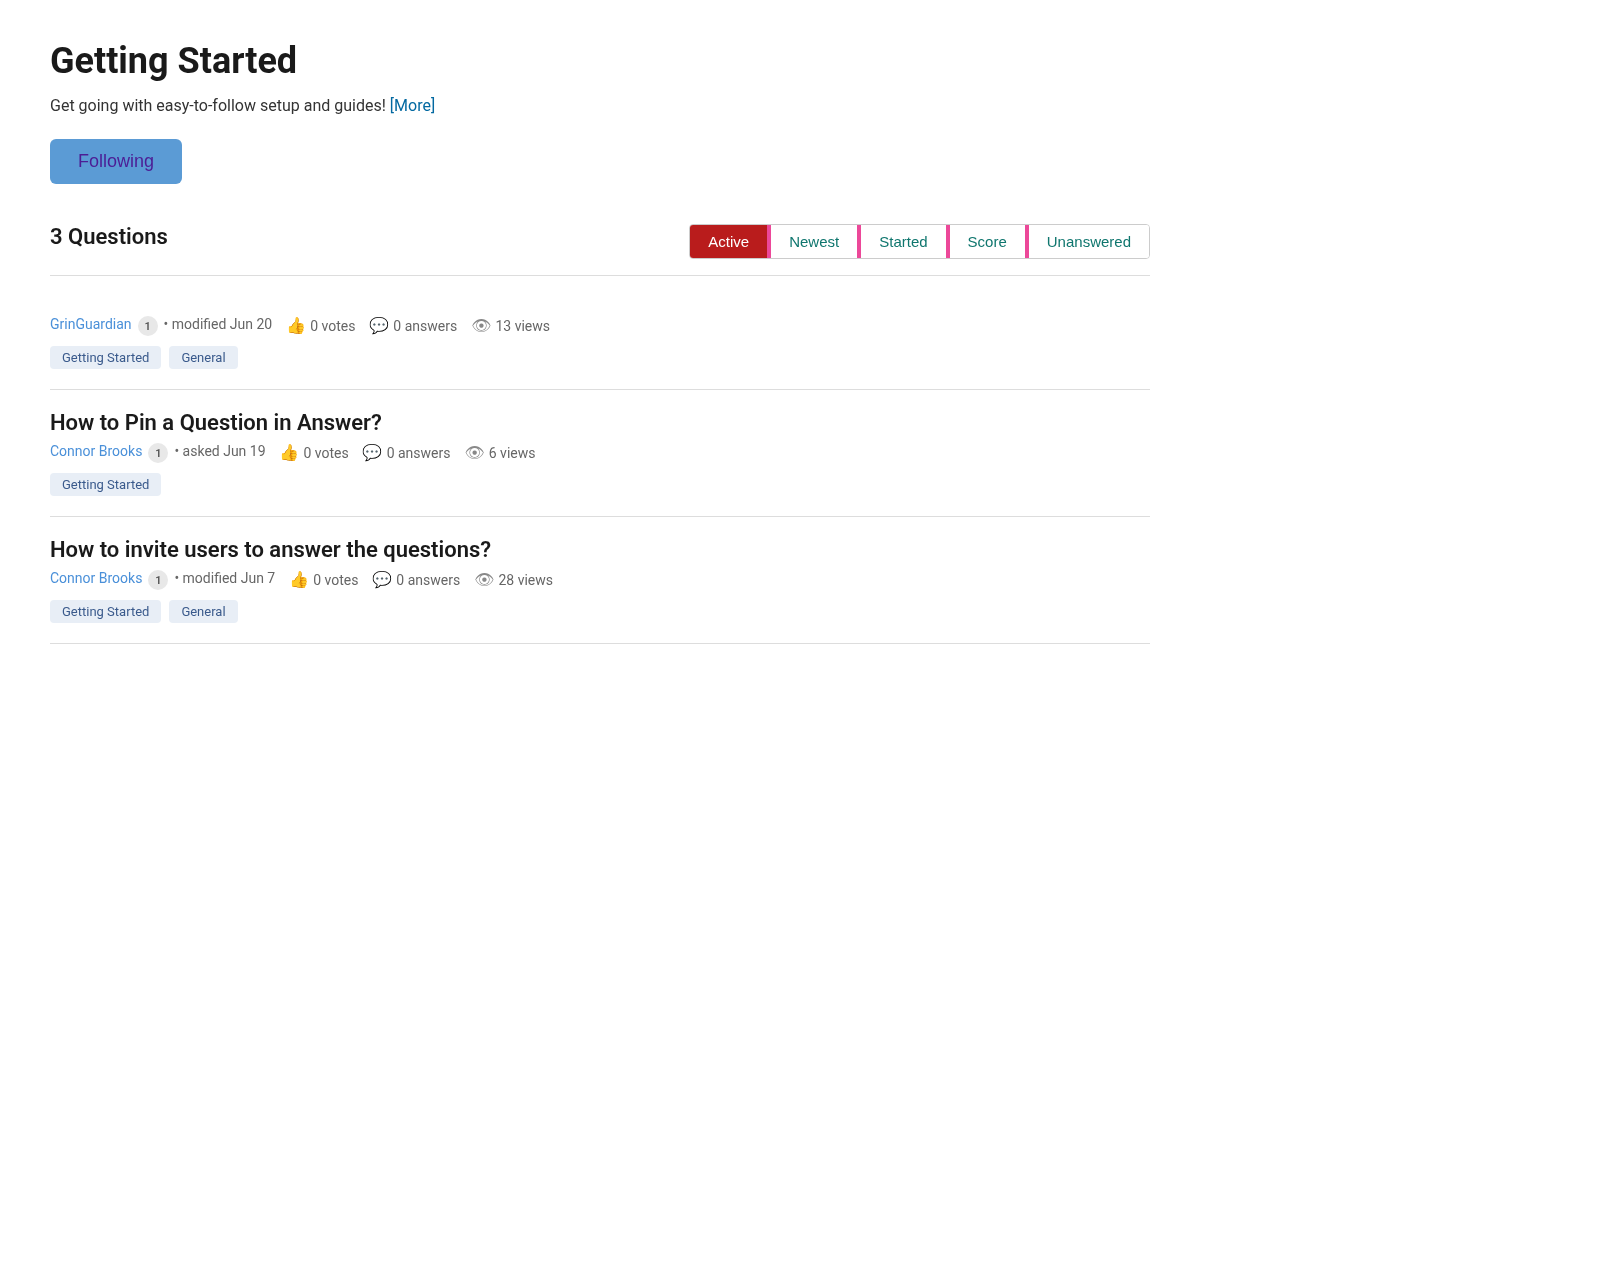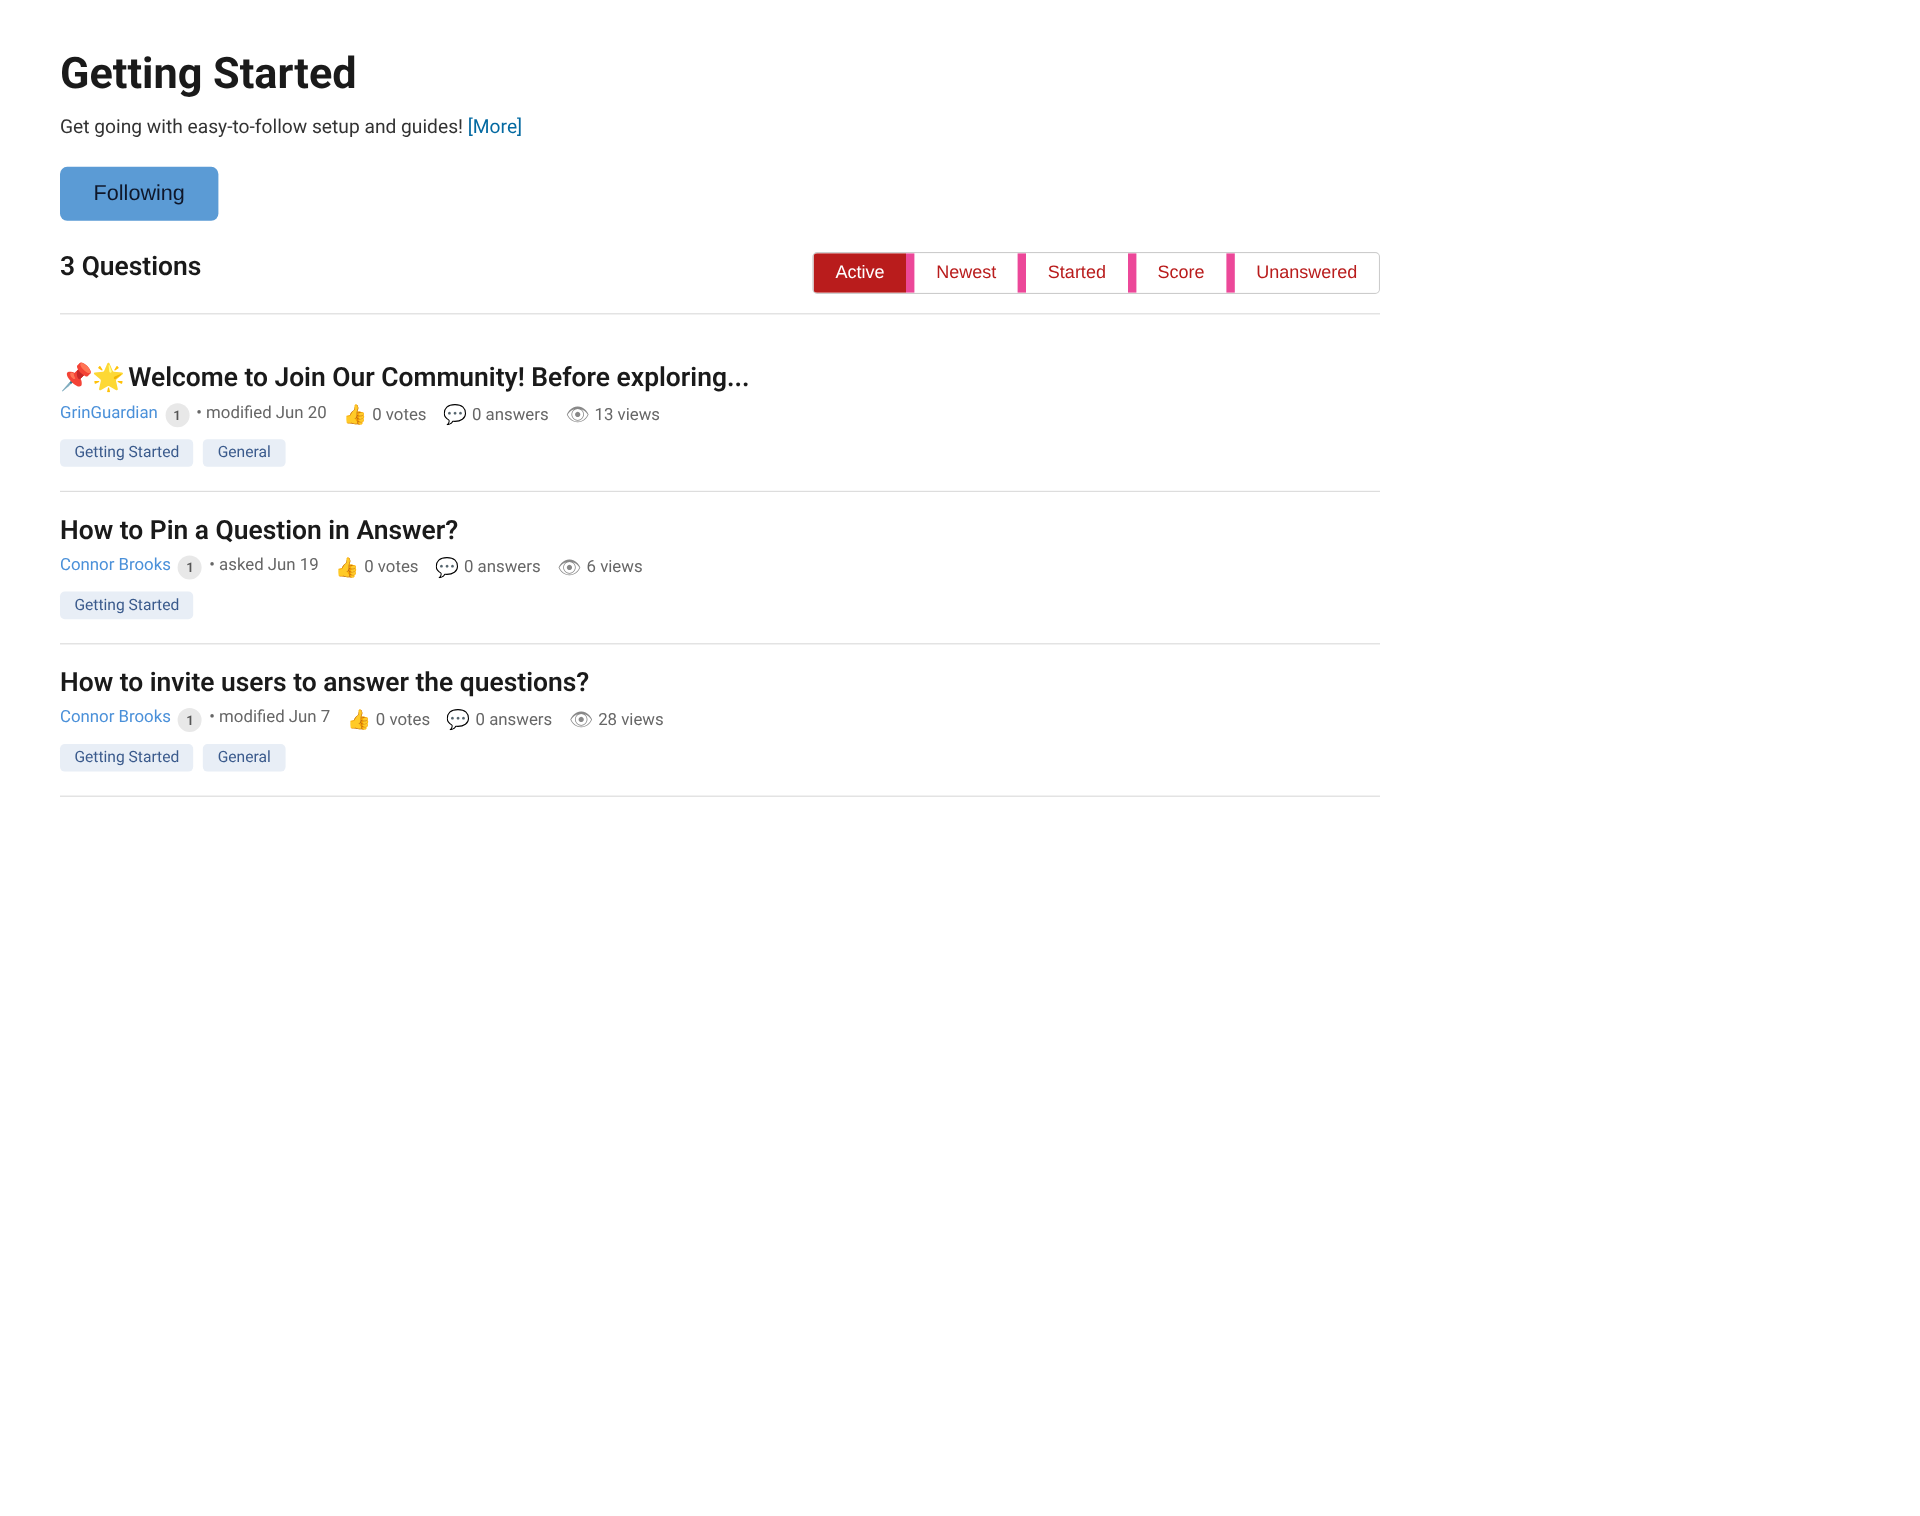--- a/index.html
+++ b/index.html
@@ -23,28 +23,28 @@
       margin-bottom: 24px;
     }
 
     .subtitle a {
       color: #0369a1;
       text-decoration: none;
     }
 
     .following-btn {
       background-color: #5b9bd5;
-      color: #0f172a;
+      color: #4c1d95;
       border: none;
       border-radius: 6px;
       padding: 12px 28px;
       font-size: 18px;
       font-weight: 500;
       cursor: pointer;
-      margin-bottom: 26px;
+      margin-bottom: 40px;
     }
 
     .questions-header {
       display: flex;
       align-items: flex-start;
       justify-content: space-between;
       margin-bottom: 16px;
     }
 
     .questions-count {
@@ -58,22 +58,22 @@
       border-radius: 4px;
       overflow: hidden;
     }
 
     .filter-tab {
       padding: 8px 18px;
       font-size: 15px;
       cursor: pointer;
       background: #fff;
       border: none;
-      border-left: 7px solid #ec4899;
-      color: #b91c1c;
+      border-left: 4px solid #ec4899;
+      color: #0f766e;
     }
 
     .filter-tab:first-child {
       border-left: none;
     }
 
     .filter-tab.active {
       background: #b91c1c;
       color: #fff;
     }
@@ -178,23 +178,20 @@
     <button class="filter-tab">Started</button>
     <button class="filter-tab">Score</button>
     <button class="filter-tab">Unanswered</button>
   </div>
 </div>
 
 <hr class="divider">
 
 <div id="questions-list">
     <div class="question-item">
-    <div class="question-title">
-      <span class="pin-star">📌🌟</span>Welcome to Join Our Community! Before exploring...
-    </div>
     <div class="question-meta">
       <span class="author">GrinGuardian</span>
       <span class="score-badge">1</span>
       <span>• modified Jun 20</span>
       <span class="meta-item">
         <span class="meta-icon">👍</span>
         0 votes
       </span>
       <span class="meta-item">
         <span class="meta-icon">💬</span>

